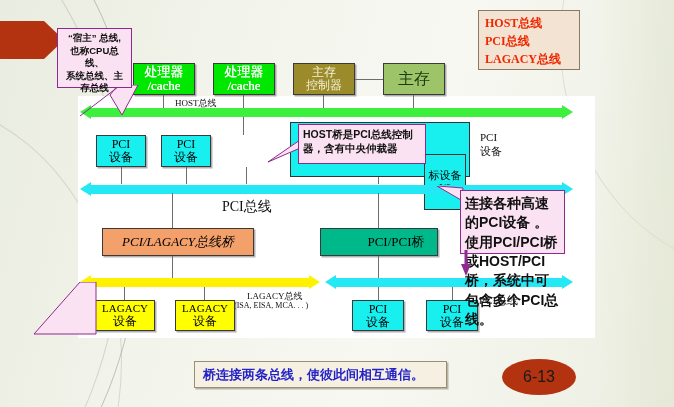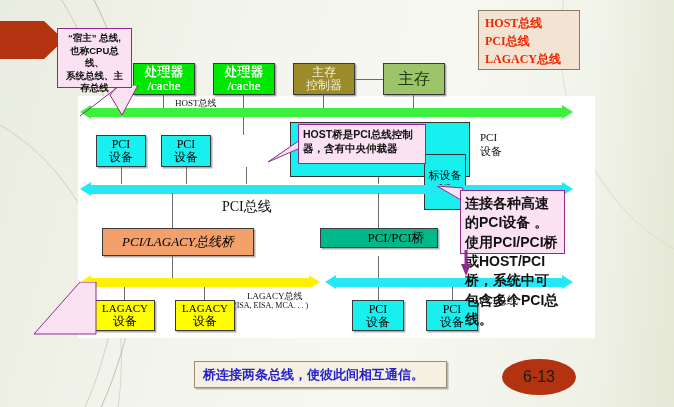--- a/index.html
+++ b/index.html
@@ -183,21 +183,21 @@
   </div>
 
   <div class="buslabel" style="left:222px;top:198px;font-size:14px;">PCI总线</div>
 
   <div class="vline" style="left:172px;top:193px;height:35px;"></div>
   <div class="vline" style="left:378px;top:193px;height:35px;"></div>
 
   <div class="abs node bridge-orange" style="left:102px;top:228px;width:152px;height:28px;font-style:italic;">
     <span>PCI/LAGACY总线桥</span>
   </div>
-  <div class="abs node bridge-green" style="left:320px;top:228px;width:118px;height:20px;padding-left:34px;">
+  <div class="abs node bridge-green" style="left:320px;top:228px;width:118px;height:28px;padding-left:34px;">
     <span>PCI/PCI桥</span>
   </div>
 
   <div class="vline" style="left:172px;top:256px;height:22px;"></div>
   <div class="vline" style="left:378px;top:256px;height:22px;"></div>
 
   <div class="bus bus-yellow" style="left:80px;top:278px;width:240px;">
     <div class="headL" style="left:0px;"></div>
     <div class="bar" style="left:11px;right:11px;"></div>
     <div class="headR" style="right:0px;"></div>

